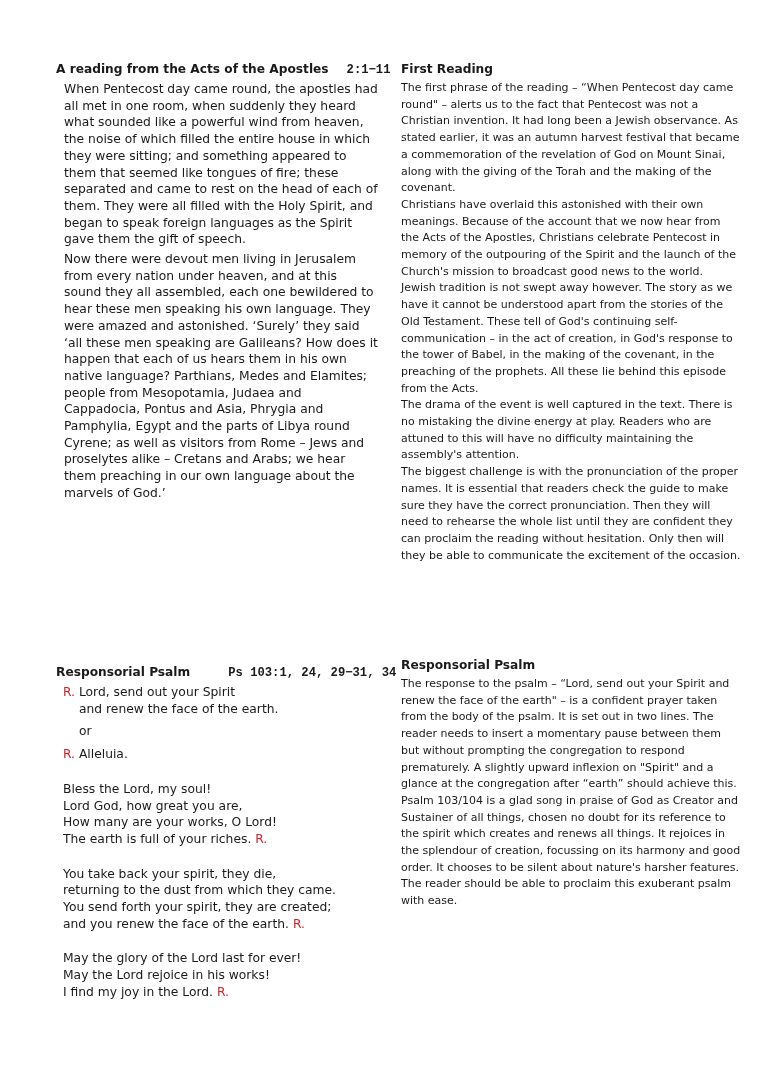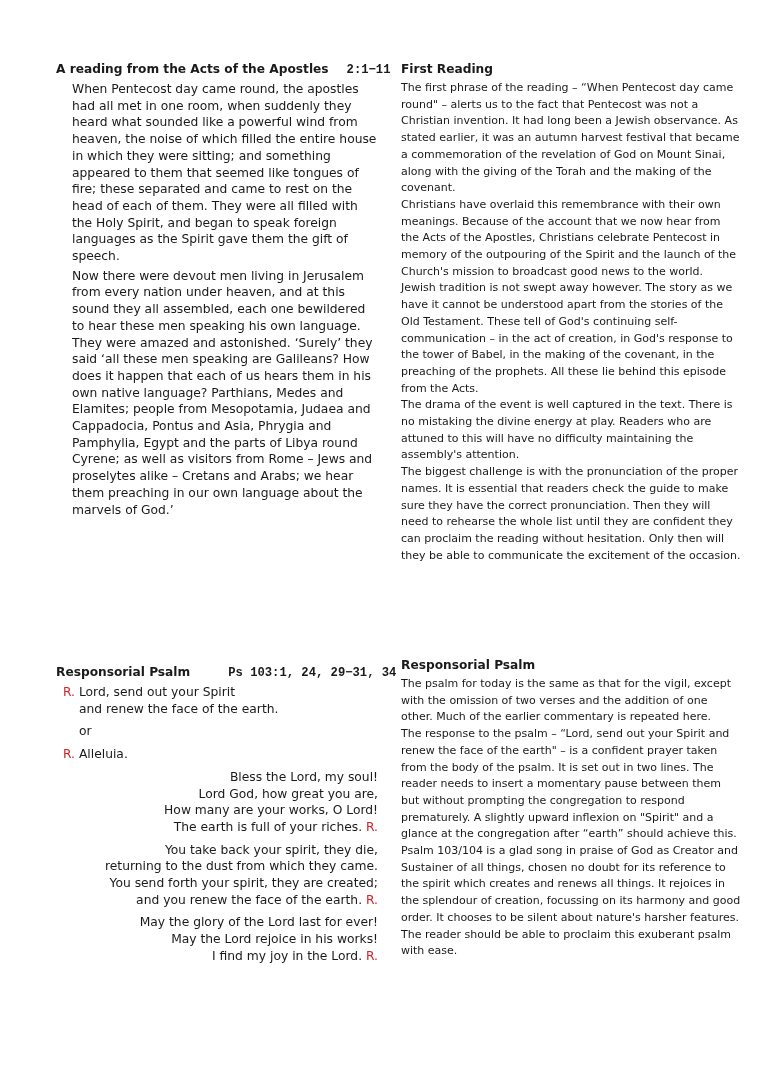--- a/index.html
+++ b/index.html
@@ -8,45 +8,45 @@
     font-family: "DejaVu Sans", sans-serif; color: #1a1a1a;
   }
   .col { position: absolute; }
   .left { left: 56px; width: 322px; }
   .right { left: 401px; width: 340px; }
   .heading {
     font-weight: bold; font-size: 12.2px; line-height: 16px; margin: 0 0 3px 0;
     white-space: nowrap;
   }
   .heading .ref { display: inline-block; font-family: Liberation Mono, monospace; }
-  .para { font-size: 12.3px; line-height: 16.7px; margin: 0 0 3px 16px; }
+  .para { font-size: 12.3px; line-height: 16.7px; margin: 0 0 3px 8px; }
   .rpara { font-size: 11px; line-height: 16.7px; margin: 0; }
   .psalm { font-size: 12.3px; line-height: 16.7px; }
   .psalm .resp { padding-left: 7px; margin: 3px 0; }
   .psalm .resp .indent { padding-left: 16px; display: block; }
   .psalm .or { padding-left: 23px; margin: 6px 0; }
-  .psalm .stanza { padding-left: 7px; margin: 6px 0 0 0; text-align: right; }
+  .psalm .stanza { padding-left: 7px; margin: 18px 0 0 0; }
   .psalm .line { display: block; }
   .red { color: #d0242b; }
 </style>
 </head>
 <body>
 
 <div class="col left" style="top:61px;">
   <div class="heading">
     <span>A reading from the Acts of the Apostles</span><span style="display:inline-block;width:18px;"></span><span class="ref">2:1−11</span>
   </div>
   <p class="para">When Pentecost day came round, the apostles had all met in one room, when suddenly they heard what sounded like a powerful wind from heaven, the noise of which filled the entire house in which they were sitting; and something appeared to them that seemed like tongues of fire; these separated and came to rest on the head of each of them. They were all filled with the Holy Spirit, and began to speak foreign languages as the Spirit gave them the gift of speech.</p>
   <p class="para">Now there were devout men living in Jerusalem from every nation under heaven, and at this sound they all assembled, each one bewildered to hear these men speaking his own language. They were amazed and astonished. ‘Surely’ they said ‘all these men speaking are Galileans? How does it happen that each of us hears them in his own native language? Parthians, Medes and Elamites; people from Mesopotamia, Judaea and Cappadocia, Pontus and Asia, Phrygia and Pamphylia, Egypt and the parts of Libya round Cyrene; as well as visitors from Rome – Jews and proselytes alike – Cretans and Arabs; we hear them preaching in our own language about the marvels of God.’</p>
 </div>
 
 <div class="col right" style="top:61px;">
   <div class="heading">First Reading</div>
   <p class="rpara">The first phrase of the reading – “When Pentecost day came round" – alerts us to the fact that Pentecost was not a Christian invention.  It had long been a Jewish observance.  As stated earlier, it was an autumn harvest festival that became a commemoration of the revelation of God on Mount Sinai, along with the giving of the Torah and the making of the covenant.</p>
-  <p class="rpara">Christians have overlaid this remembrance with their own meanings.  Because of the account that we now hear from the Acts of the Apostles, Christians celebrate Pentecost in memory of the outpouring of the Spirit and the launch of the Church's mission to broadcast good news to the world.</p>
+  <p class="rpara">Christians have overlaid this astonished with their own meanings.  Because of the account that we now hear from the Acts of the Apostles, Christians celebrate Pentecost in memory of the outpouring of the Spirit and the launch of the Church's mission to broadcast good news to the world.</p>
   <p class="rpara">Jewish tradition is not swept away however.  The story as we have it cannot be understood apart from the stories of the Old Testament.  These tell of God's continuing self-communication – in the act of creation, in God's response to the tower of Babel, in the making of the covenant, in the preaching of the prophets.  All these lie behind this episode from the Acts.</p>
   <p class="rpara">The drama of the event is well captured in the text.  There is no mistaking the divine energy at play.  Readers who are attuned to this will have no difficulty maintaining the assembly's attention.</p>
   <p class="rpara">The biggest challenge is with the pronunciation of the proper names.  It is essential that readers check the guide to make sure they have the correct pronunciation.  Then they will need to rehearse the whole list until they are confident they can proclaim the reading without hesitation.  Only then will they be able to communicate the excitement of the occasion.</p>
 </div>
 
 <div class="col left psalm" style="top:664px;">
   <div class="heading">
     <span>Responsorial Psalm</span><span style="display:inline-block;width:38px;"></span><span class="ref">Ps 103:1, 24, 29−31, 34</span>
   </div>
   <div class="resp">
@@ -76,16 +76,15 @@
 
   <div class="stanza">
     <span class="line">May the glory of the Lord last for ever!</span>
     <span class="line">May the Lord rejoice in his works!</span>
     <span class="line"><span>I find my joy in the Lord.</span> <span class="red">R.</span></span>
   </div>
 </div>
 
 <div class="col right" style="top:657px;">
   <div class="heading">Responsorial Psalm</div>
-  <p class="rpara">The psalm for today is the same as that for the vigil, except with the omission of two verses and the addition of one other.  Much of the earlier commentary is repeated here.</p>
   <p class="rpara">The response to the psalm – “Lord, send out your Spirit and renew the face of the earth" – is a confident prayer taken from the body of the psalm.  It is set out in two lines.  The reader needs to insert a momentary pause between them but without prompting the congregation to respond prematurely.  A slightly upward inflexion on "Spirit" and a glance at the congregation after “earth” should achieve this.</p>
   <p class="rpara">Psalm 103/104 is a glad song in praise of God as Creator and Sustainer of all things, chosen no doubt for its reference to the spirit which creates and renews all things.  It rejoices in the splendour of creation, focussing on its harmony and good order.  It chooses to be silent about nature's harsher features.  The reader should be able to proclaim this exuberant psalm with ease.</p>
 </div>
 
 </body></html>

